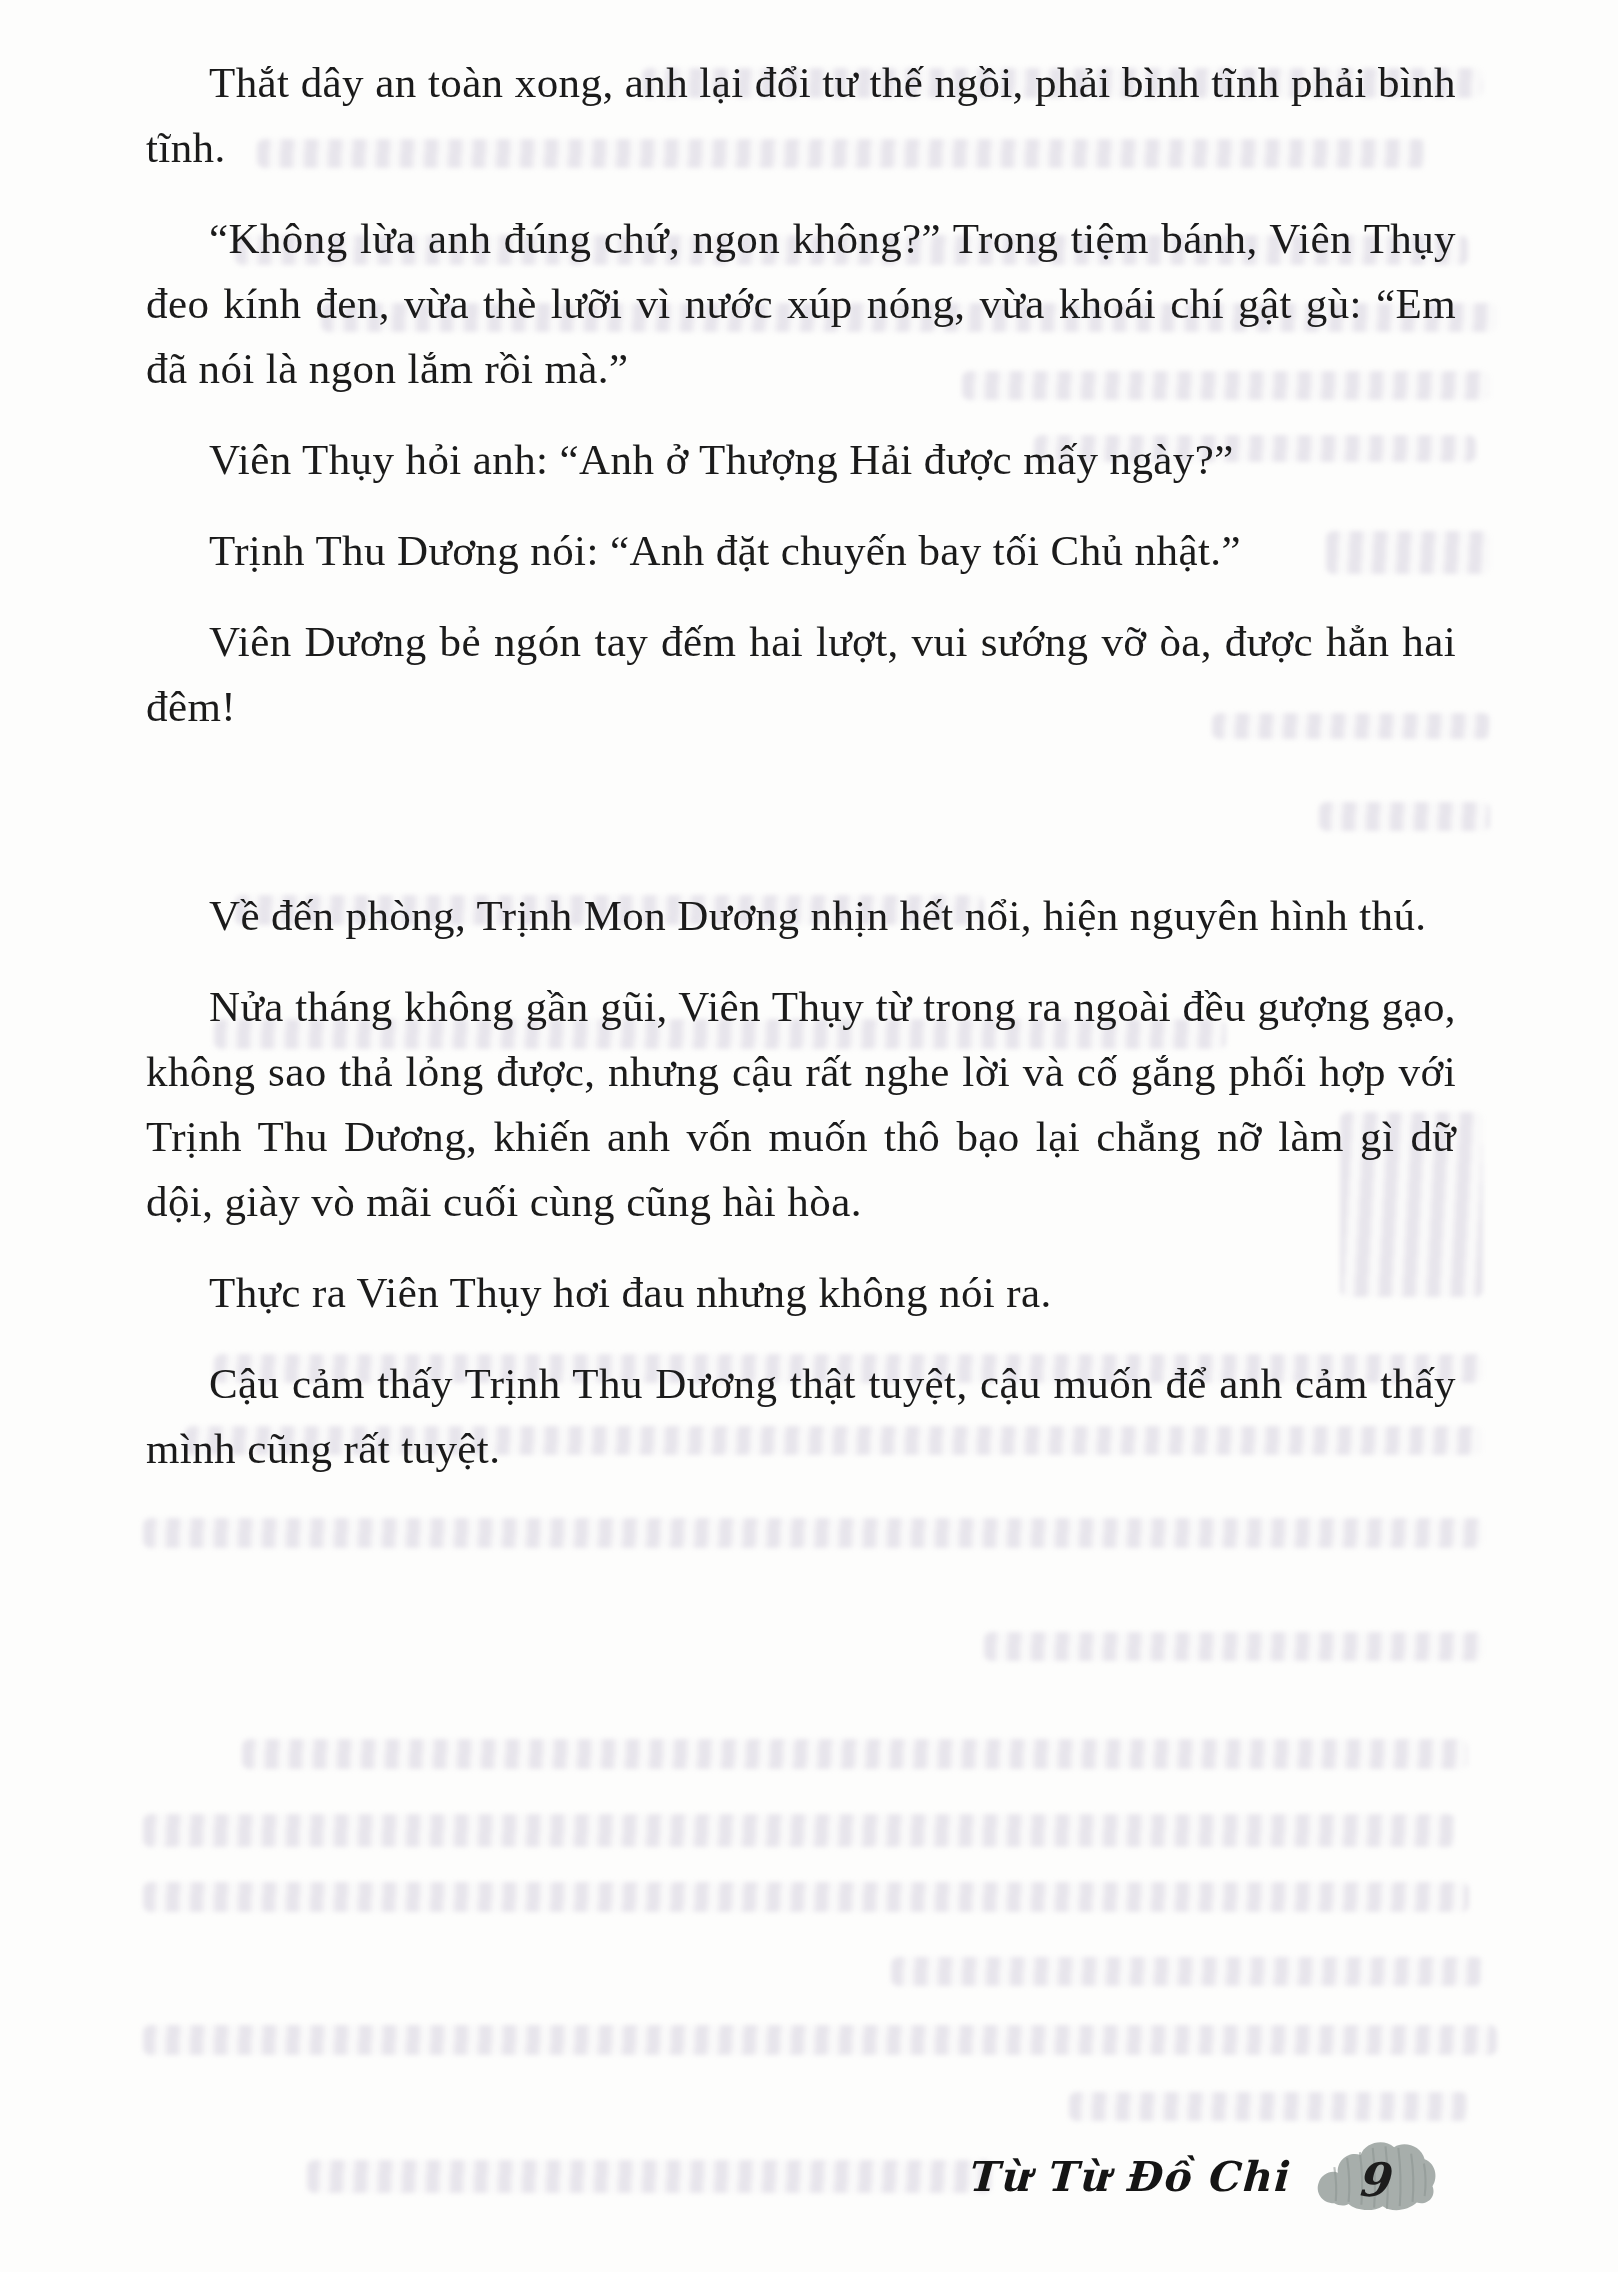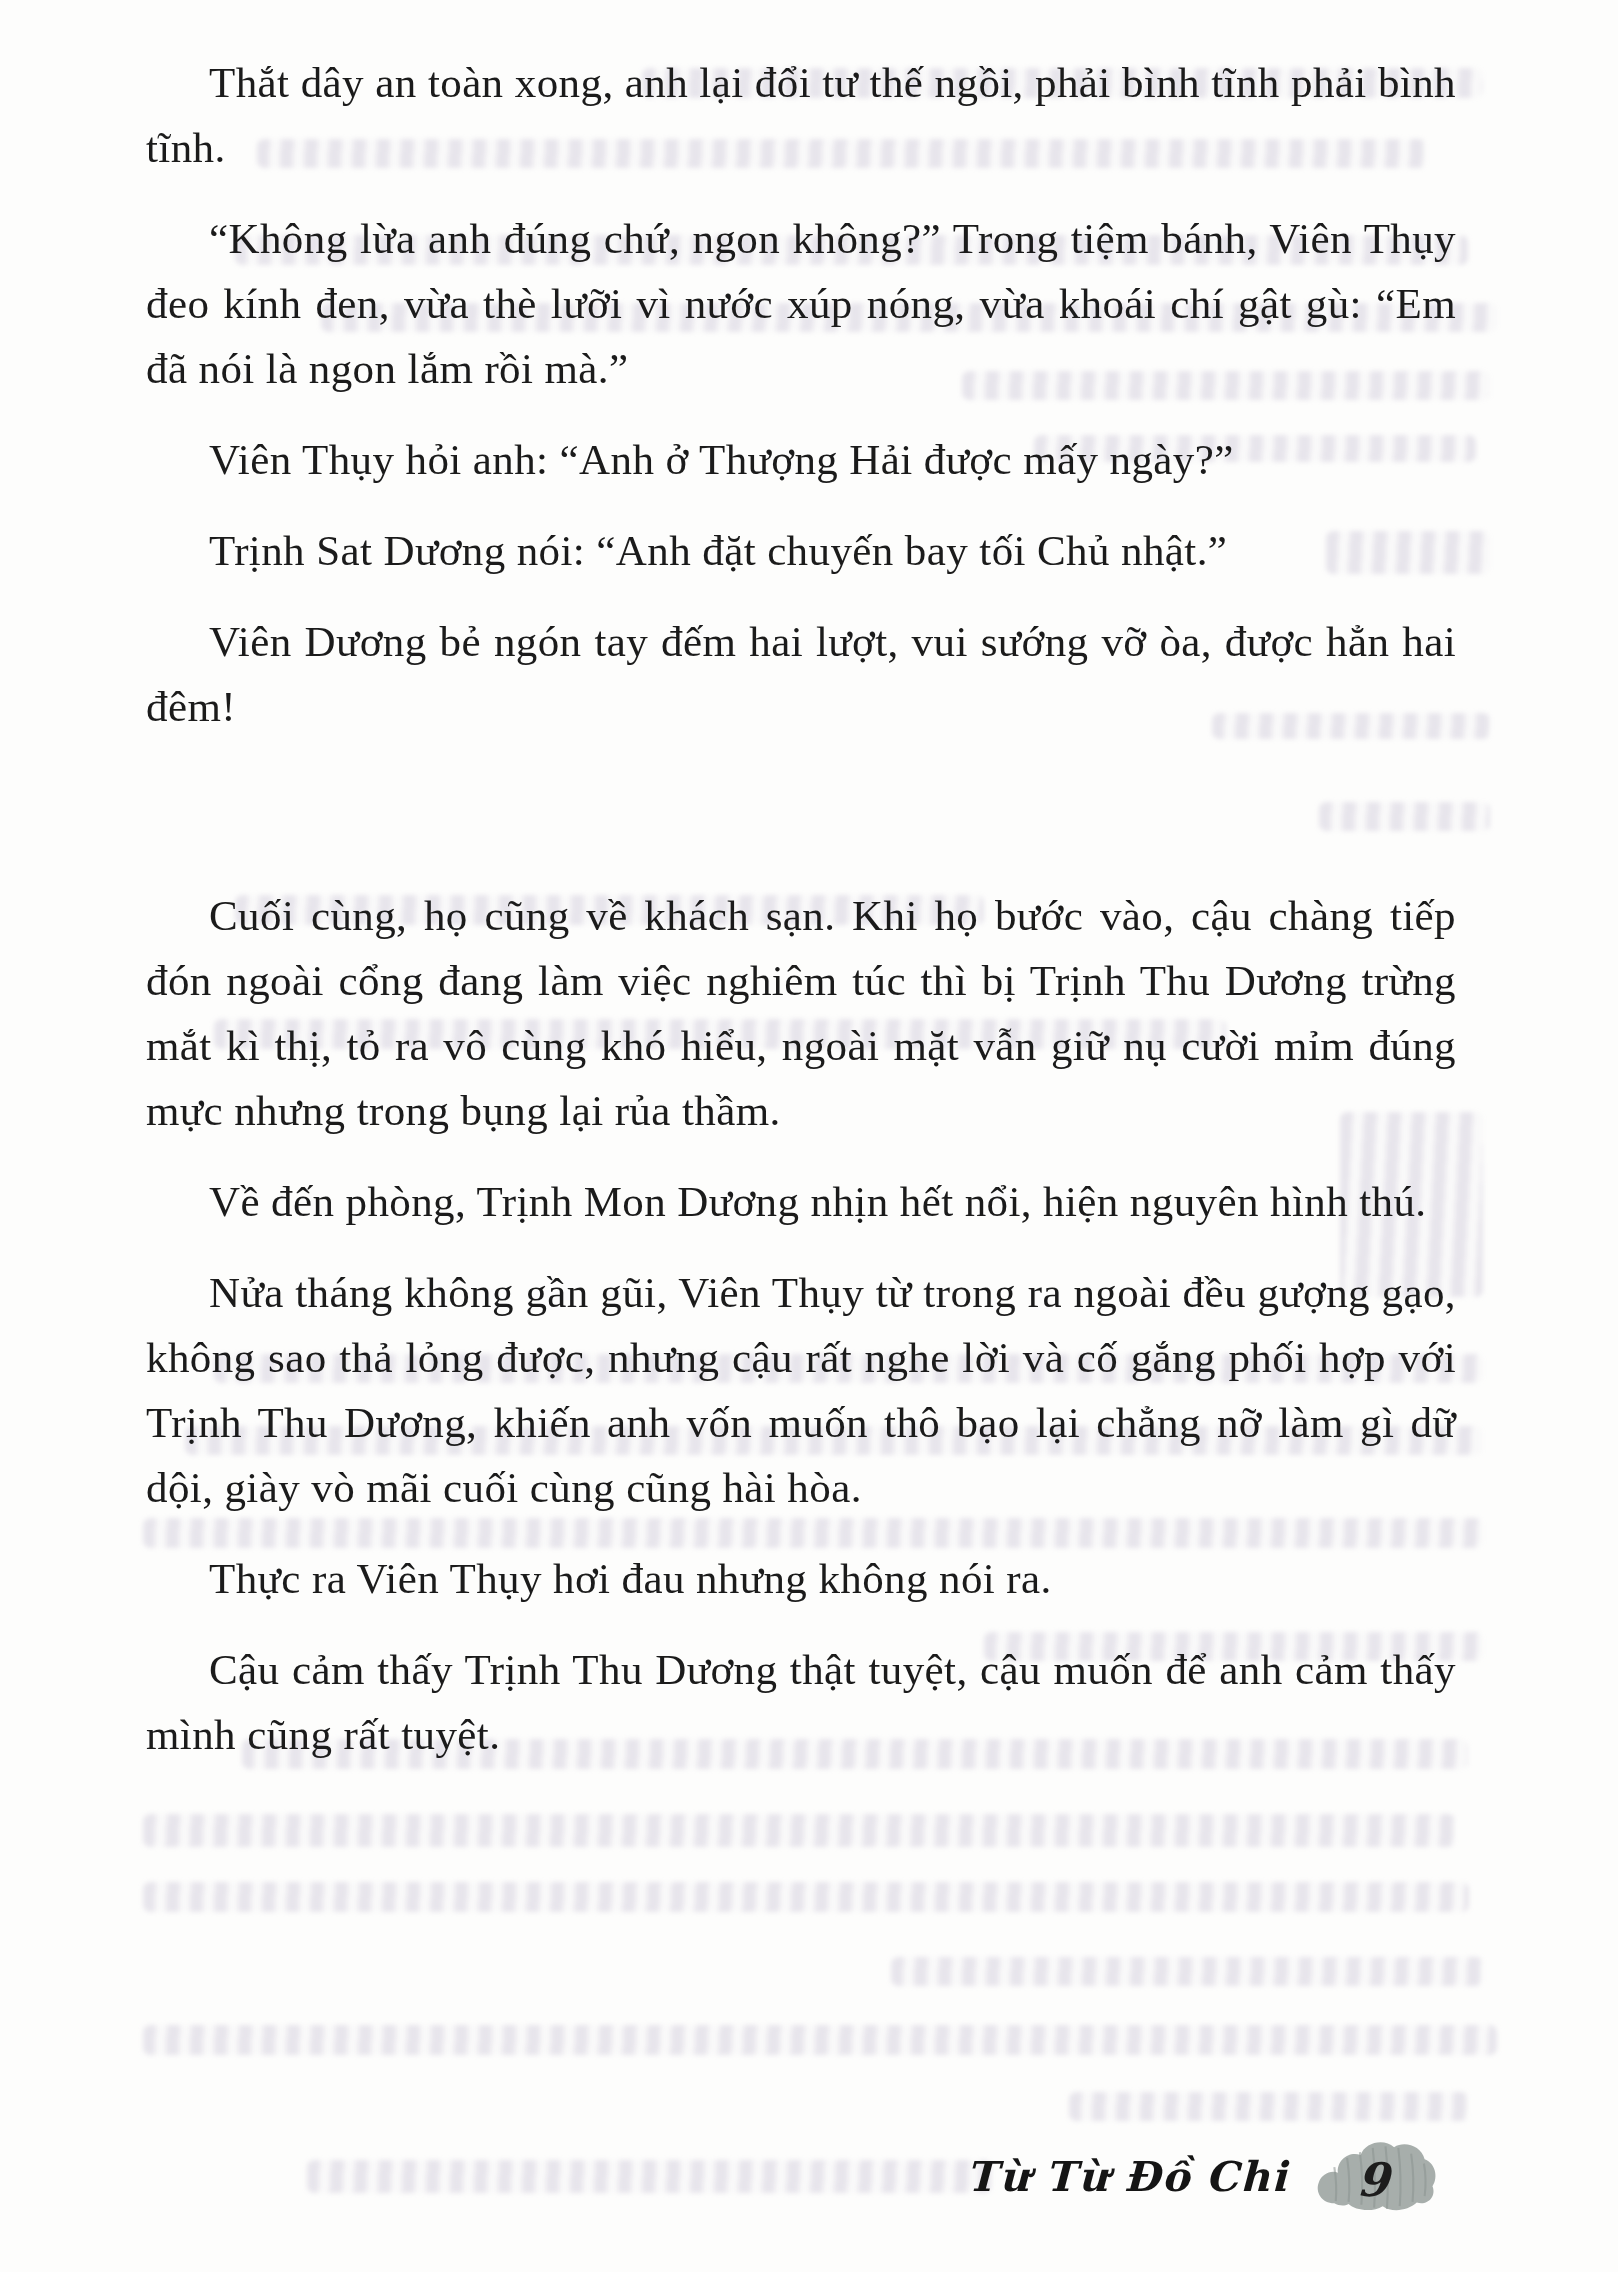--- a/index.html
+++ b/index.html
@@ -112,24 +112,23 @@
   <div class="bleed" style="top:1882px; left:143px;  width:1326px; height:30px;"></div>
   <div class="bleed" style="top:1957px; left:891px; width:592px;  height:28.5px;"></div>
   <div class="bleed" style="top:2025px; left:143px;  width:1354px; height:30px;"></div>
   <div class="bleed" style="top:2092px; left:1069px; width:399px;  height:28.5px;"></div>
   <div class="bleed" style="top:2160px; left:307px;  width:684px;  height:33px;"></div>
 
   <main class="body-text">
     <p>Thắt dây an toàn xong, anh lại đổi tư thế ngồi, phải bình tĩnh phải bình tĩnh.</p>
     <p>“Không lừa anh đúng chứ, ngon không?” Trong tiệm bánh, Viên Thụy đeo kính đen, vừa thè lưỡi vì nước xúp nóng, vừa khoái chí gật gù: “Em đã nói là ngon lắm rồi mà.”</p>
     <p>Viên Thụy hỏi anh: “Anh ở Thượng Hải được mấy ngày?”</p>
-    <p>Trịnh Sat Dương nói: “Anh đặt chuyến bay tối Chủ nhật.”</p>
+    <p>Trịnh Thu Dương nói: “Anh đặt chuyến bay tối Chủ nhật.”</p>
     <p>Viên Dương bẻ ngón tay đếm hai lượt, vui sướng vỡ òa, được hẳn hai đêm!</p>
     <div class="scene-break"></div>
-    <p>Cuối cùng, họ cũng về khách sạn. Khi họ bước vào, cậu chàng tiếp đón ngoài cổng đang làm việc nghiêm túc thì bị Trịnh Thu Dương trừng mắt kì thị, tỏ ra vô cùng khó hiểu, ngoài mặt vẫn giữ nụ cười mỉm đúng mực nhưng trong bụng lại rủa thầm.</p>
     <p>Về đến phòng, Trịnh Mon Dương nhịn hết nổi, hiện nguyên hình thú.</p>
     <p>Nửa tháng không gần gũi, Viên Thụy từ trong ra ngoài đều gượng gạo, không sao thả lỏng được, nhưng cậu rất nghe lời và cố gắng phối hợp với Trịnh Thu Dương, khiến anh vốn muốn thô bạo lại chẳng nỡ làm gì dữ dội, giày vò mãi cuối cùng cũng hài hòa.</p>
     <p>Thực ra Viên Thụy hơi đau nhưng không nói ra.</p>
     <p>Cậu cảm thấy Trịnh Thu Dương thật tuyệt, cậu muốn để anh cảm thấy mình cũng rất tuyệt.</p>
   </main>
 
   <footer class="page-footer">
     <span class="book-title">Từ Từ Đồ Chi</span>
     <span class="cloud-wrap">
       <svg width="128" height="84" viewBox="0 0 180 118" aria-hidden="true">

